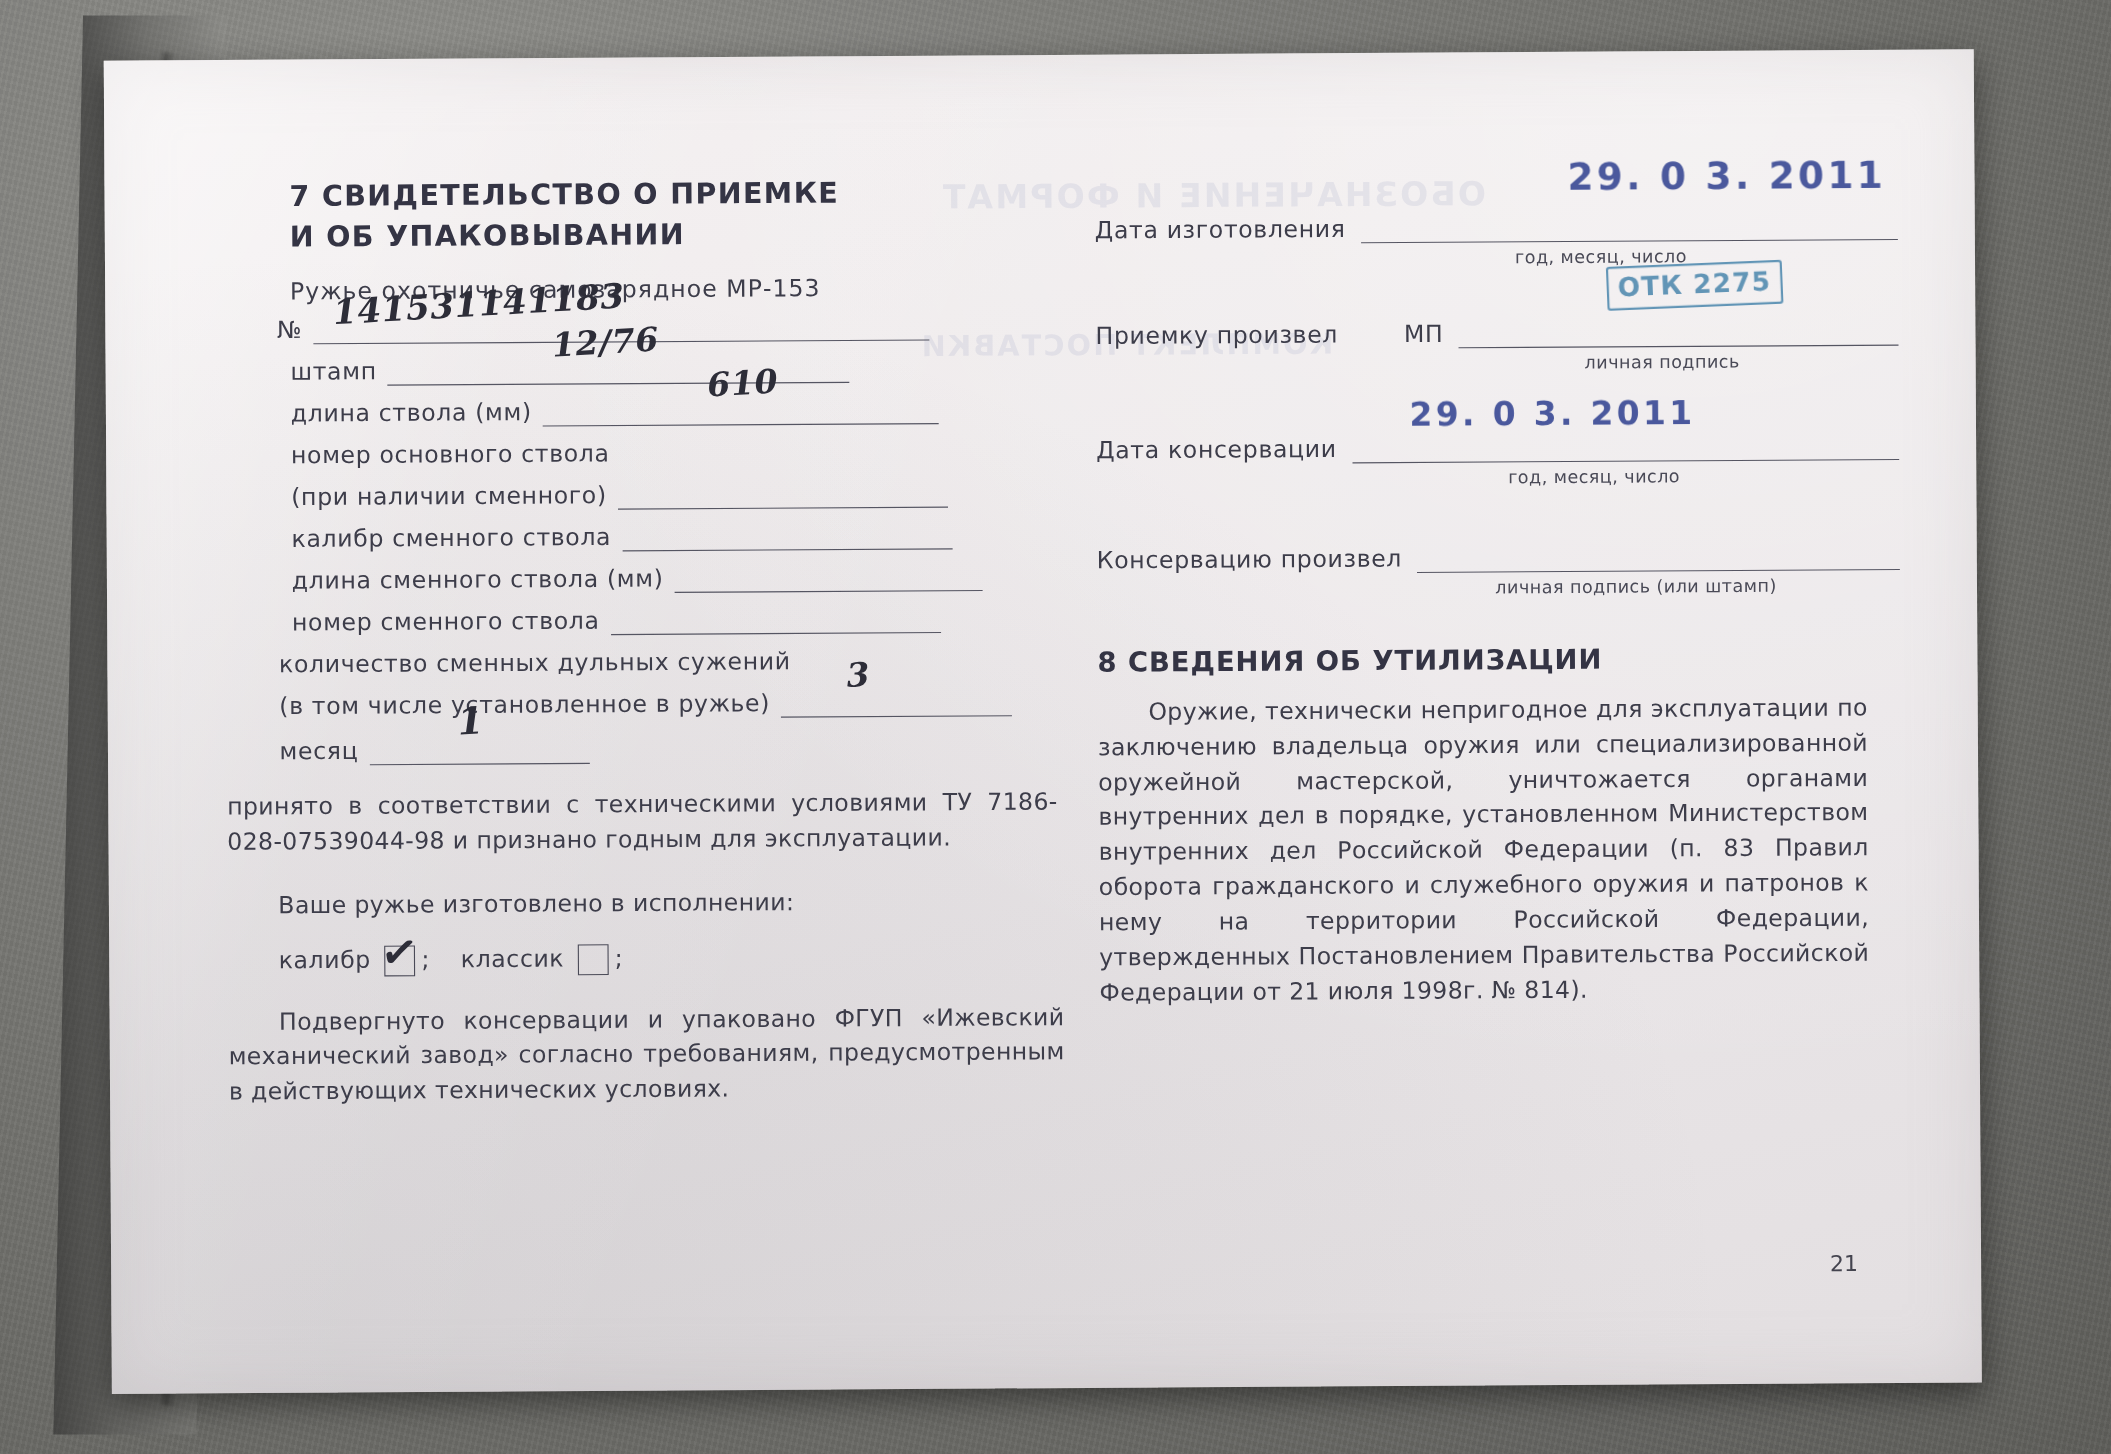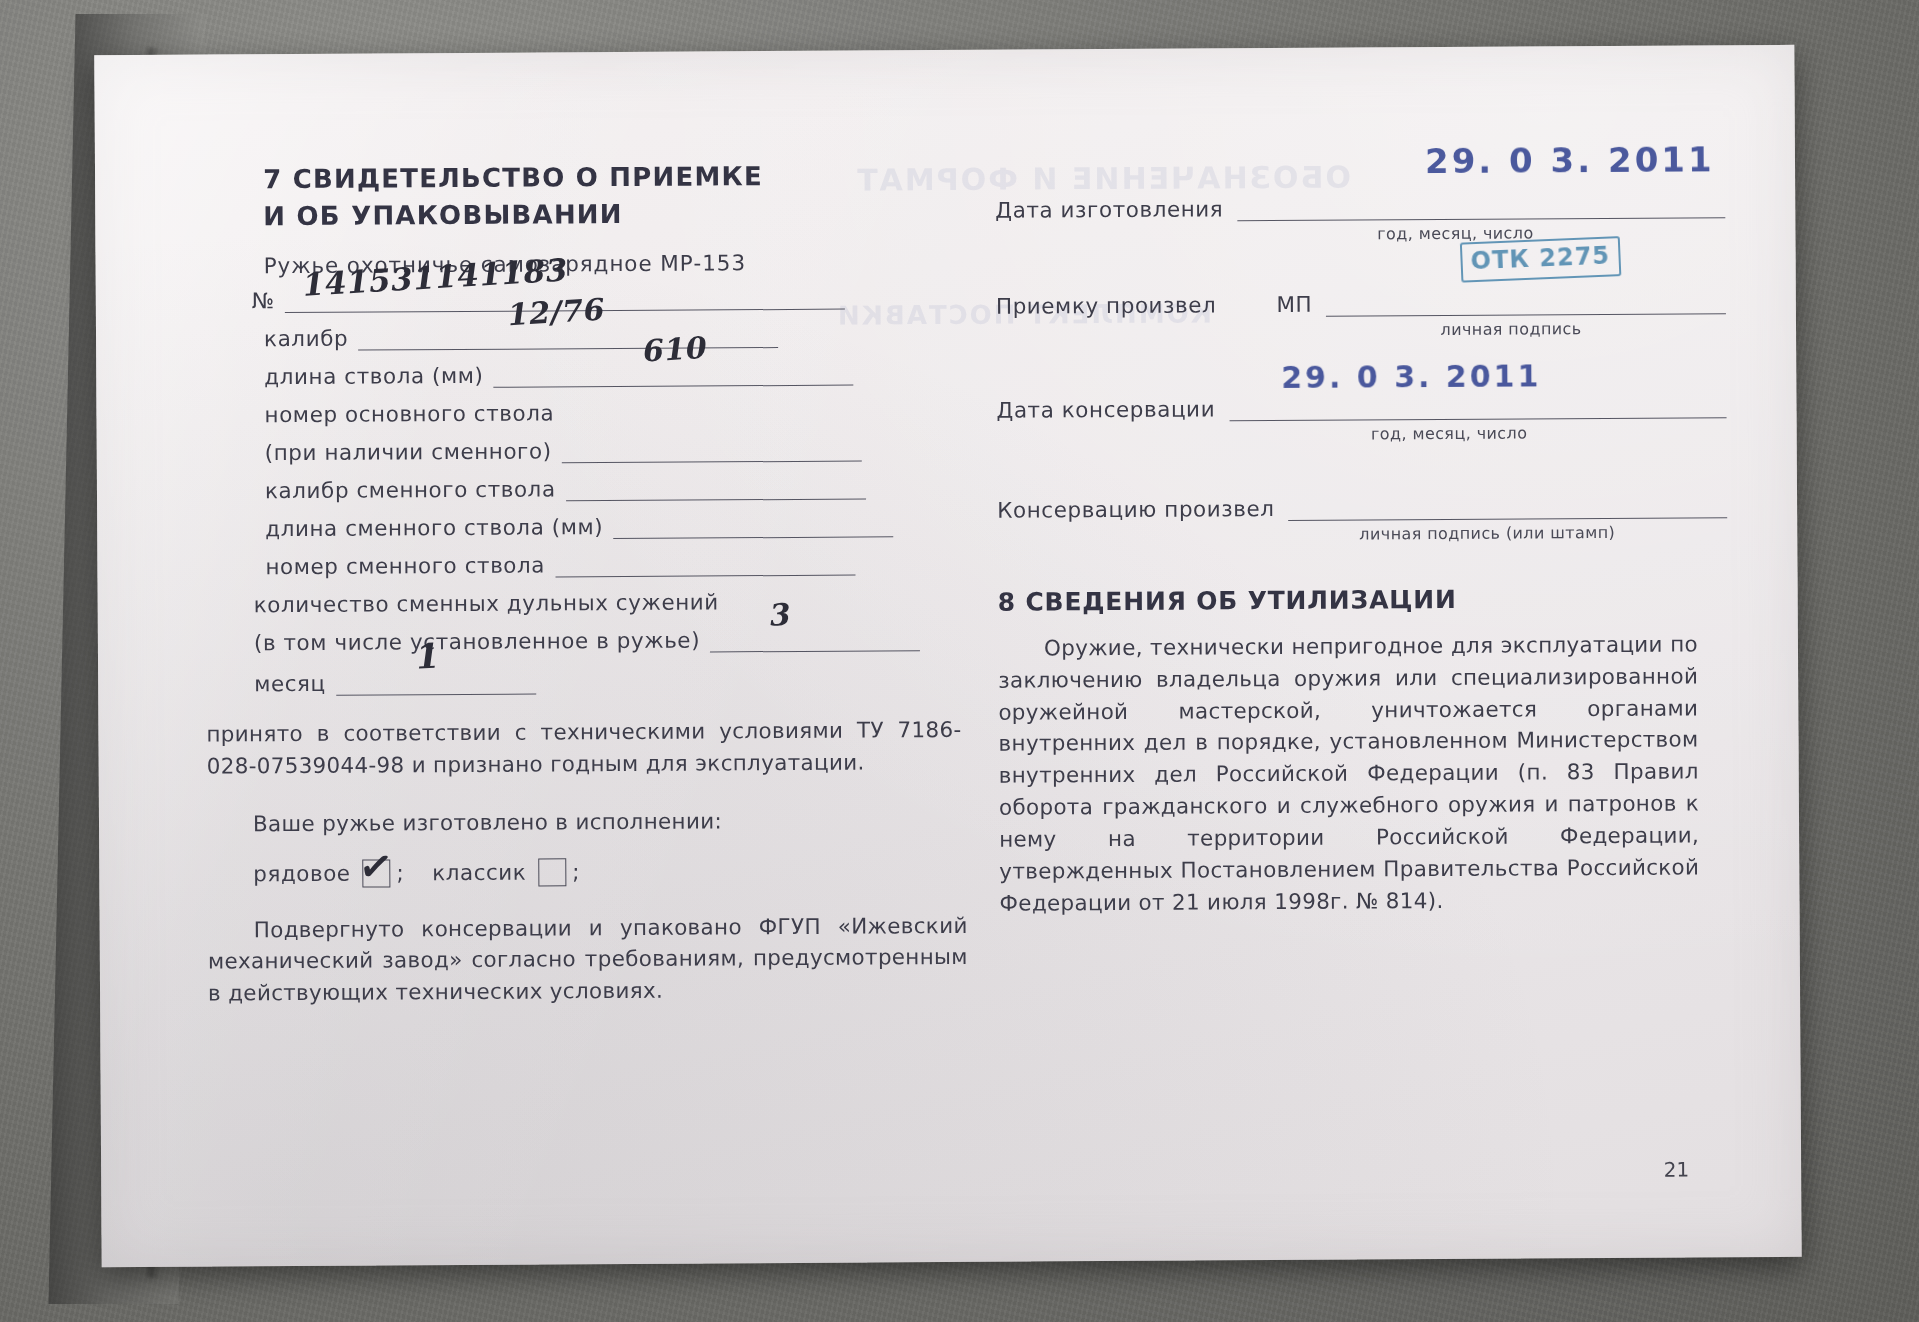--- a/index.html
+++ b/index.html
@@ -249,21 +249,21 @@
     letter-spacing: 1px;
     padding: 3px 8px 5px 8px;
     transform: rotate(-2deg);
     opacity: .8;
     white-space: nowrap;
   }
 
   .pageno {
     position: absolute;
     right: 112px;
-    bottom: 76px;
+    bottom: 97px;
     font-size: 20px;
     color: #44444f;
   }
 
   .blur-soft { filter: blur(0.25px); }
 </style>
 </head>
 <body>
 
 <div id="photo">
@@ -289,21 +289,21 @@
           <div class="subtitle">Ружье охотничье самозарядное МР-153</div>
 
           <div class="row ind" style="margin-top:10px;">
             <span class="lbl">№</span>
             <span class="fill" style="max-width:560px;">
               <span class="hand" style="left:18px; top:-30px; font-size:31px;">141531141183</span>
             </span>
           </div>
 
           <div class="row ind2">
-            <span class="lbl">калибр</span>
+            <span class="lbl">штамп</span>
             <span class="fill" style="max-width:420px;">
               <span class="hand" style="left:150px; top:-32px; font-size:30px;">12/76</span>
             </span>
           </div>
 
           <div class="row ind2">
             <span class="lbl">длина ствола (мм)</span>
             <span class="fill" style="max-width:360px;">
               <span class="hand" style="left:150px; top:-32px; font-size:30px;">610</span>
             </span>
@@ -349,21 +349,21 @@
             <span class="fill fixed" style="width:200px;">
               <span class="hand" style="left:80px; top:-36px; font-size:34px;">1</span>
             </span>
           </div>
 
           <div class="para" style="margin-top:22px; width:755px;">принято в соответствии с техническими условиями ТУ 7186-028-07539044-98 и признано годным для эксплуатации.</div>
 
           <div class="para first" style="margin-top:26px; width:700px; text-align:left;">Ваше ружье изготовлено в исполнении:</div>
 
           <div class="checkline">
-            <span>рядовое</span>
+            <span>калибр</span>
             <span class="box">
                 <span class="tick">✓</span>
               </span>
             <span>;</span>
             <span style="margin-left:28px;text-align:right;">классик</span>
             <span class="box"></span>
             <span>;</span>
           </div>
 
           <div class="para first" style="margin-top:26px; width:760px;">Подвергнуто консервации и упаковано ФГУП «Ижевский механический завод» согласно требованиям, предусмотренным в действующих технических условиях.</div>

